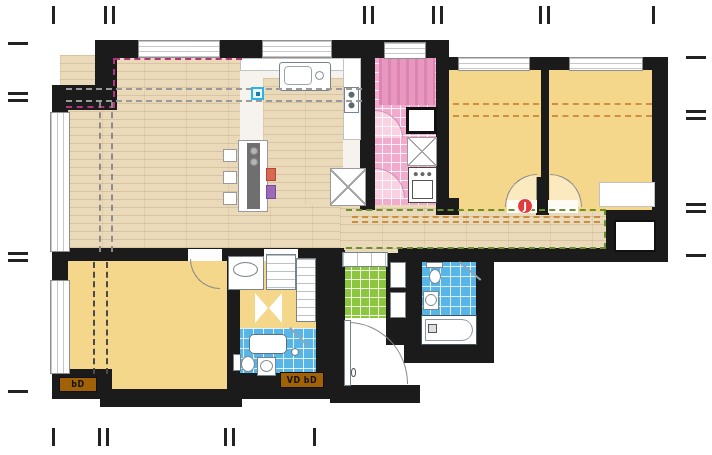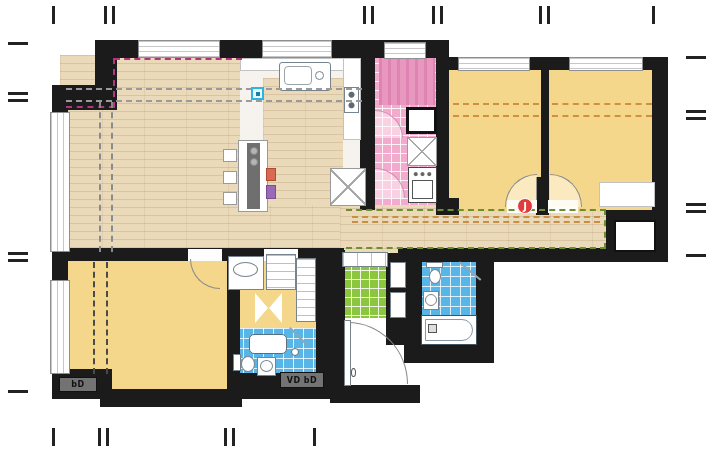--- a/index.html
+++ b/index.html
@@ -30,21 +30,21 @@
   .lite{border-color:#c2c2c2;}
   .ell{background:#fff;border:1px solid #77848d;border-radius:50%;box-sizing:border-box;}
   .xbox{background:#fff;border:1px solid #9a9a9a;box-sizing:border-box;
     background-image:linear-gradient(45deg,transparent calc(50% - 1px),#a8a8a8 calc(50% - 1px) calc(50% + 1px),transparent calc(50% + 1px)),
                      linear-gradient(-45deg,transparent calc(50% - 1px),#a8a8a8 calc(50% - 1px) calc(50% + 1px),transparent calc(50% + 1px));}
   .shelves{background-image:repeating-linear-gradient(180deg,#b9c2c8 0 1px,transparent 1px 8px);}
   .vdiv{background-image:repeating-linear-gradient(90deg,#b9c2c8 0 1px,transparent 1px 14px);}
   .thr{background:#fdfdfd;}
   .arc{box-sizing:border-box;background:transparent;}
   .tick{background:#222;}
-  .lbl{background:#737373;border:1px solid #111;color:#111;display:flex;align-items:center;justify-content:center;
+  .lbl{background:#a16207;border:1px solid #111;color:#111;display:flex;align-items:center;justify-content:center;
        font:bold 8px "DejaVu Sans",sans-serif;letter-spacing:0.5px;box-sizing:border-box;}
   .tri{background:#fff;}
   .dash{box-sizing:border-box;}
 </style>
 </head>
 <body>
 
 <div id="plan">
 
   <div class="abs wood" style="left:60px;top:55px;width:290px;height:200px;"></div>

